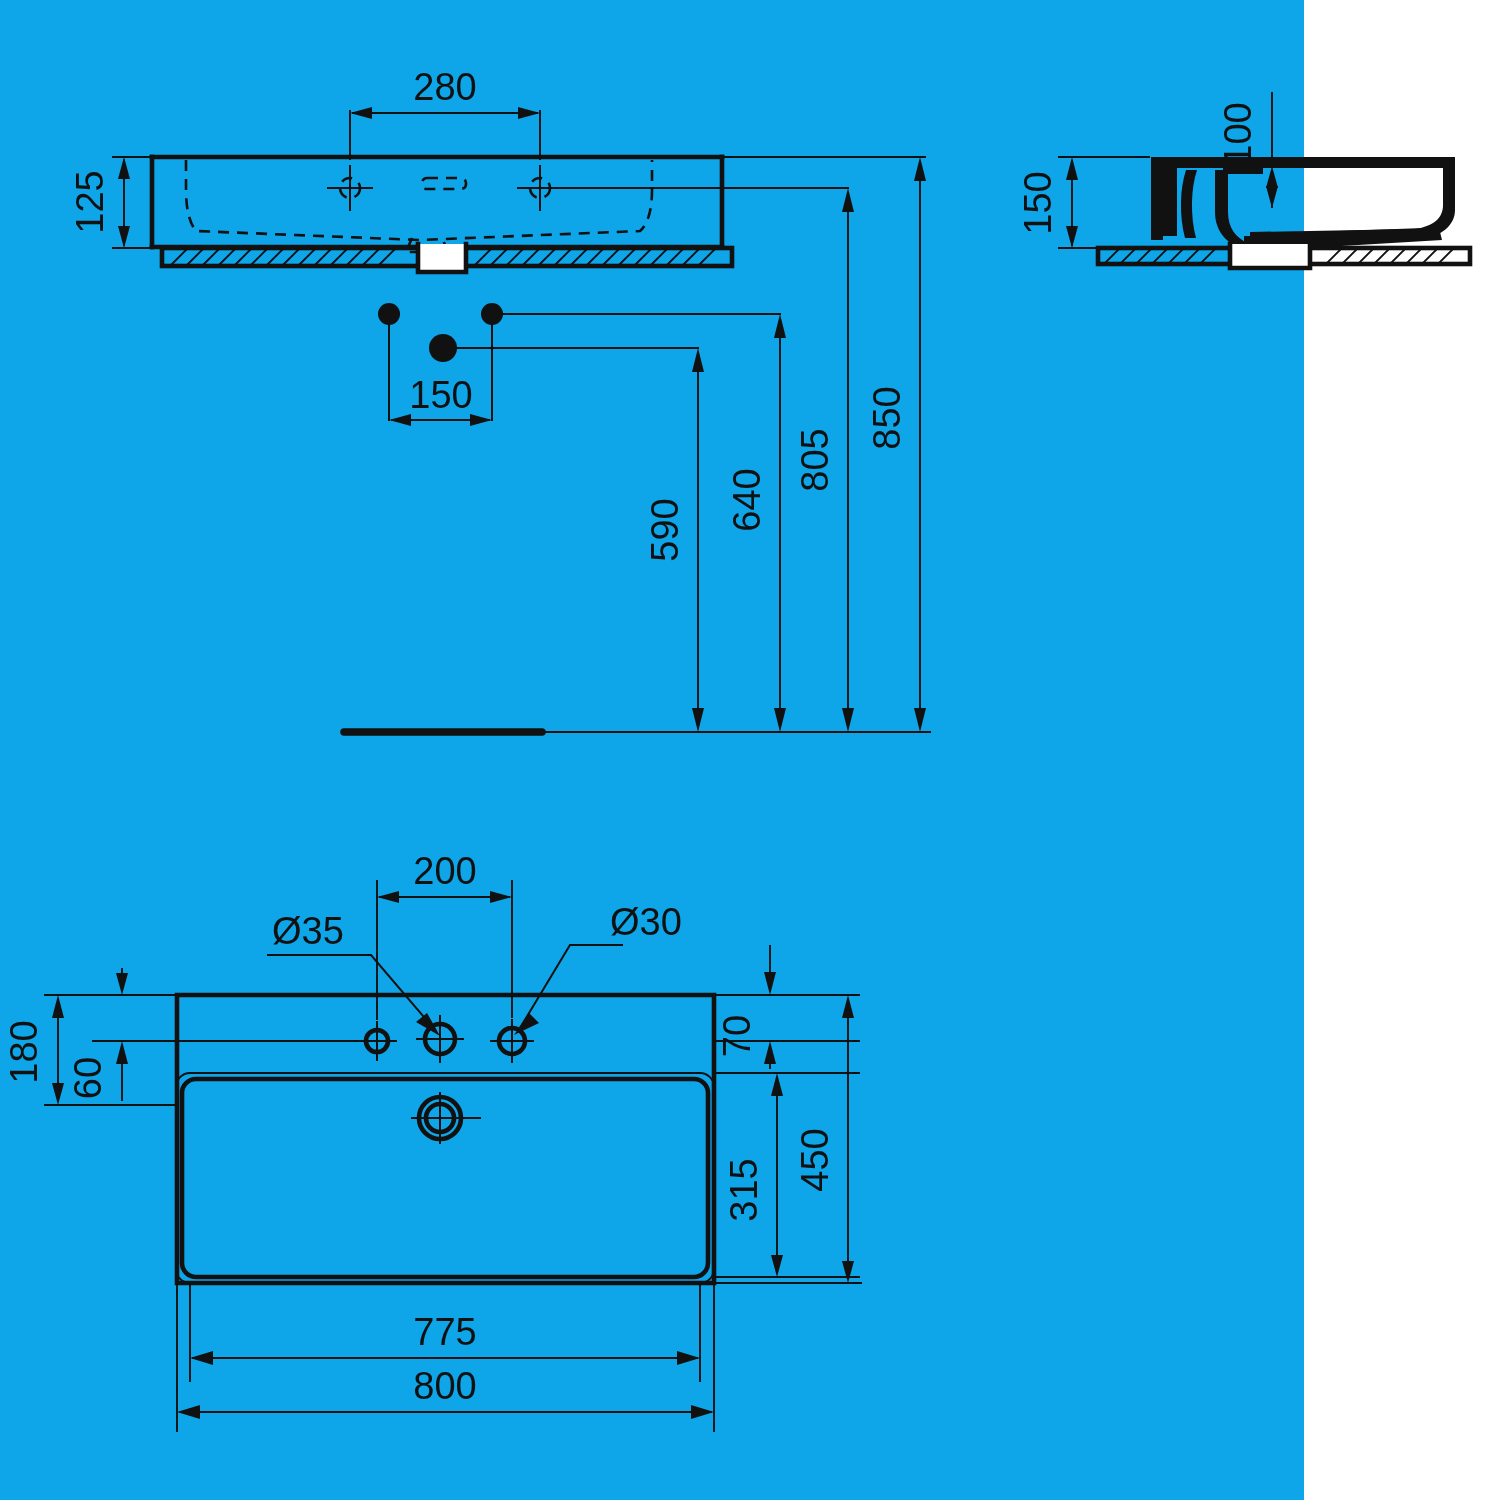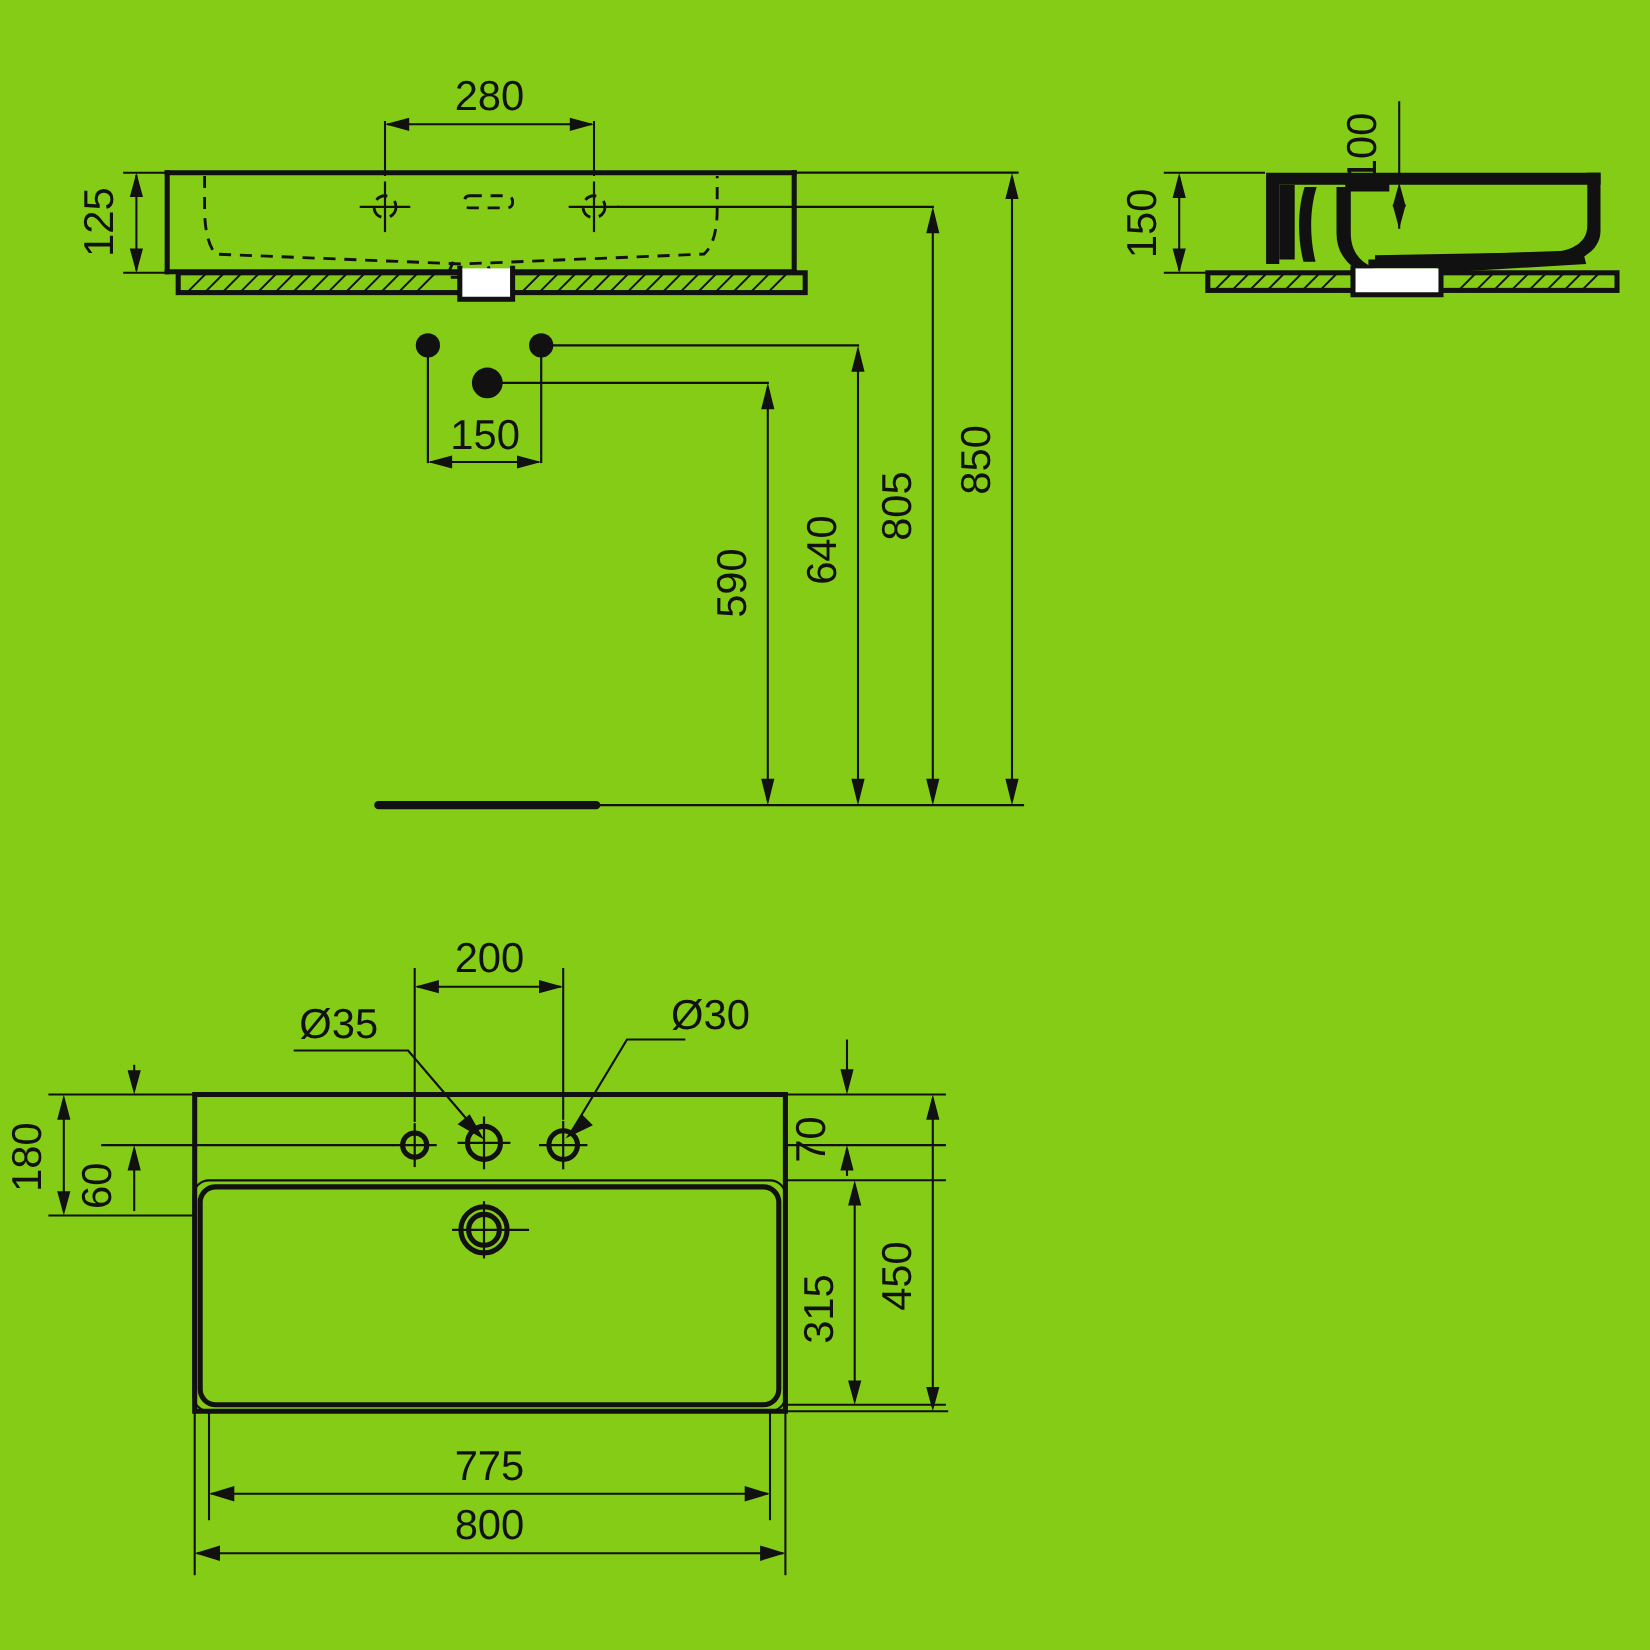--- a/index.html
+++ b/index.html
@@ -2,23 +2,23 @@
 <html><head>
 <meta charset="utf-8">
 <style>
   html, body {
     margin: 0;
     padding: 0;
     background: #ffffff;
   }
   #sheet {
     position: relative;
-    width: 1500px;
+    width: 1304px;
     height: 1500px;
-    background: #84cc16;
+    background: #0ea5e9;
     font-family: "Liberation Sans", sans-serif;
     text-align: right;
   }
   svg { display: block; }
   .ln    { stroke: #111111; stroke-width: 2.0; fill: none; stroke-linecap: square; }
   .ln-th { stroke: #111111; stroke-width: 4.6; fill: none; stroke-linecap: square; }
   .ln-xh { stroke: #111111; stroke-width: 7.5; fill: none; stroke-linecap: round; }
   .ln-d  { stroke: #111111; stroke-width: 1.9; fill: none; stroke-linecap: butt; }
   .ln-hid{ stroke: #111111; stroke-width: 2.6; fill: none; stroke-dasharray: 11 8; stroke-linecap: butt; }
   .ln-hatch { stroke: #111111; stroke-width: 1.8; fill: none; }

